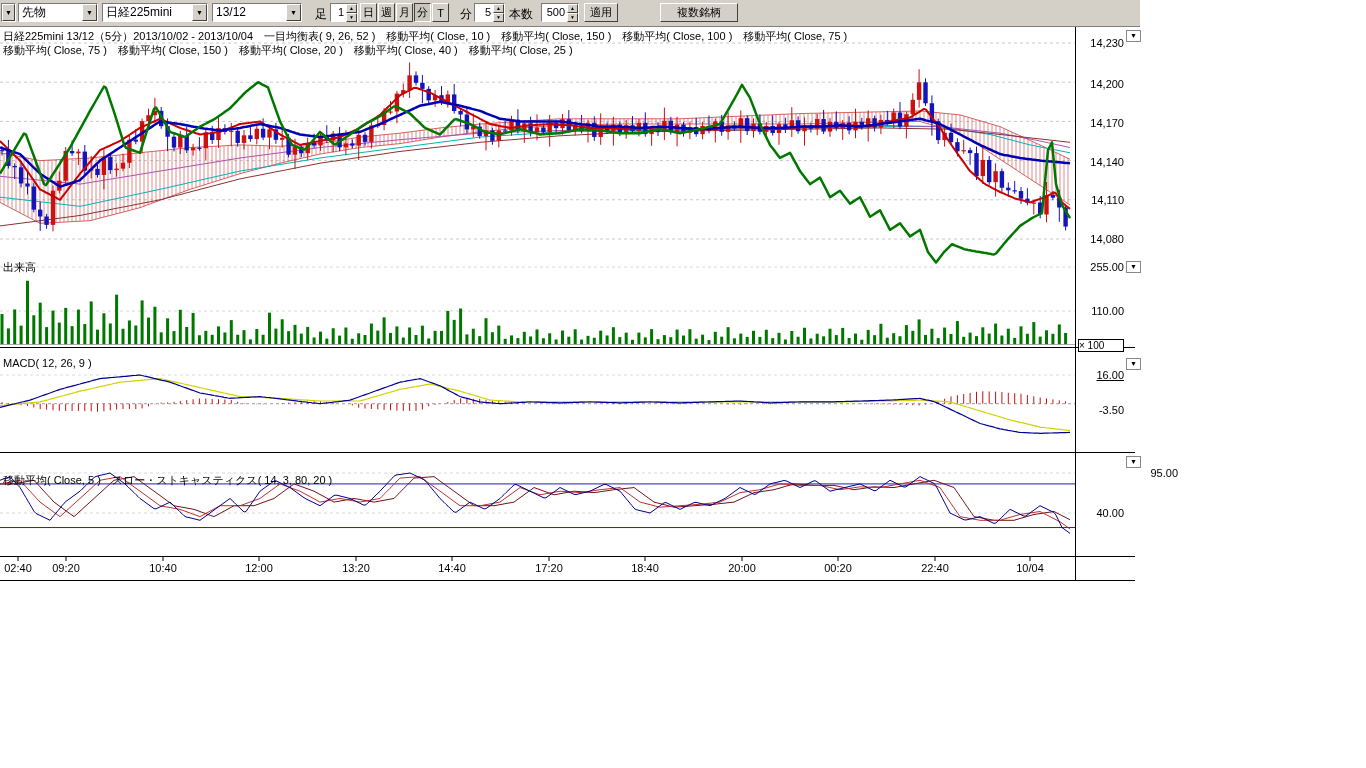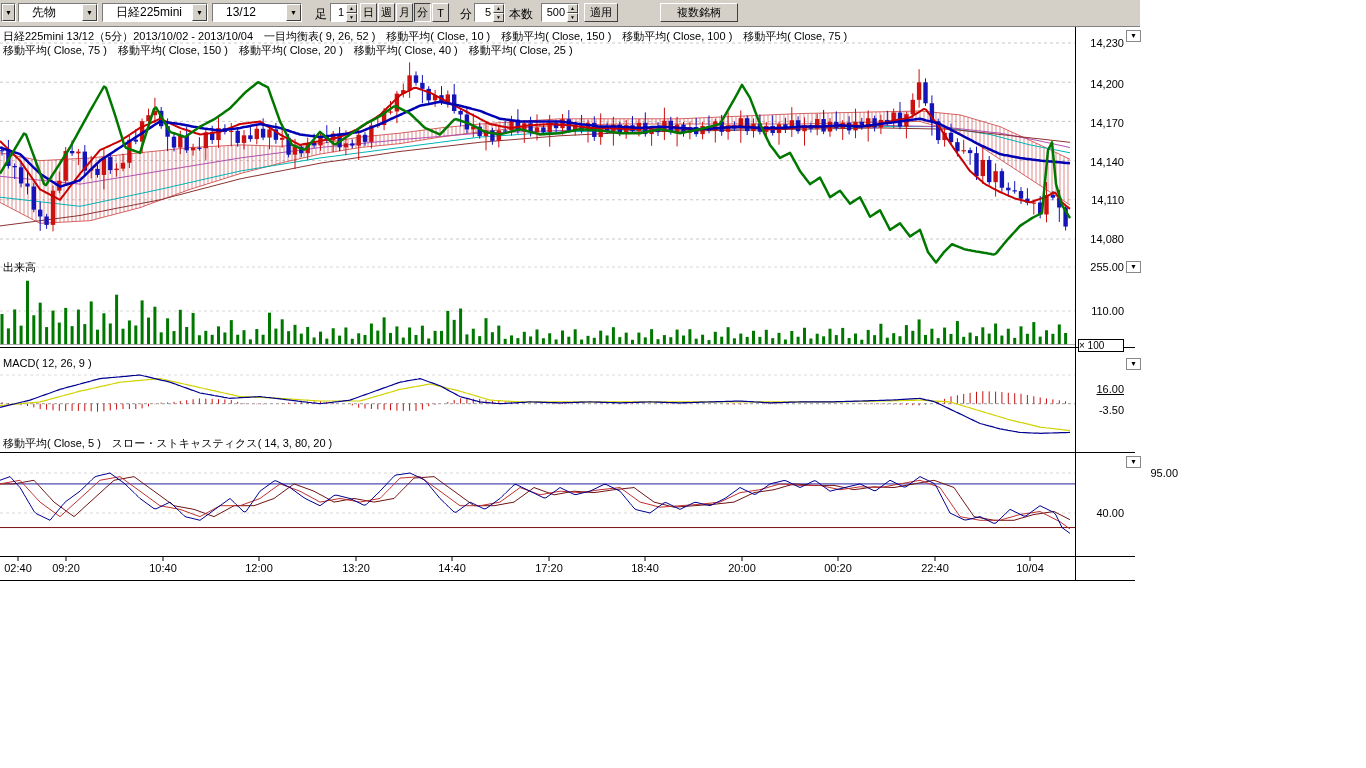--- a/index.html
+++ b/index.html
@@ -4,21 +4,21 @@
 <title>Chart</title>
 <style>
   html,body{margin:0;padding:0;background:#fff}
   #screen{position:relative;width:1366px;height:768px;background:#fff;overflow:hidden;
           font-family:"Liberation Sans","DejaVu Sans",sans-serif;color:#000}
   
   .toolbar{position:absolute;left:0;top:0;width:1140px;height:26px;background:#d4d0c8;
            border-bottom:1px solid #808080}
   .combo{position:absolute;top:3px;height:19px;background:#fff;border:1px solid;
          border-color:#7a7a7a #fff #fff #7a7a7a;display:flex;box-sizing:border-box}
-  .combo-text{flex:1;font-size:12px;line-height:17px;padding:0 13px;overflow:hidden;white-space:nowrap}
+  .combo-text{flex:1;font-size:12px;line-height:17px;padding:0 3px;overflow:hidden;white-space:nowrap}
   .combo-arr{width:15px;background:#d4d0c8;border:1px solid;border-color:#fff #404040 #404040 #fff;
              font-size:7px;line-height:15px;text-align:center;box-sizing:border-box}
   .tb-btn{position:absolute;top:3px;height:19px;background:#d4d0c8;border:1px solid;
           border-color:#fff #404040 #404040 #fff;font-size:11px;padding:0;text-align:center;
           font-family:inherit;box-sizing:border-box;cursor:pointer}
   .tb-btn.pressed{border-color:#404040 #fff #fff #404040;background:#c9c5bd}
   .tb-label{position:absolute;top:6px;font-size:12px;white-space:nowrap}
   .spin{position:absolute;top:3px;height:19px;background:#fff;border:1px solid;
         border-color:#7a7a7a #fff #fff #7a7a7a;display:flex;box-sizing:border-box}
   .spin-val{flex:1;font-size:11px;line-height:17px;padding:0 2px;text-align:right}
@@ -1033,37 +1033,37 @@
       <line x1="742" y1="557" x2="742" y2="561" stroke="#000" stroke-width="1"></line>
       <line x1="838" y1="557" x2="838" y2="561" stroke="#000" stroke-width="1"></line>
       <line x1="935" y1="557" x2="935" y2="561" stroke="#000" stroke-width="1"></line>
       <line x1="1030" y1="557" x2="1030" y2="561" stroke="#000" stroke-width="1"></line>
     </svg>
 
   <div class="lbl" style="left:3px;top:29px">日経225mini 13/12（5分）2013/10/02 - 2013/10/04　一目均衡表( 9, 26, 52 )　移動平均( Close, 10 )　移動平均( Close, 150 )　移動平均( Close, 100 )　移動平均( Close, 75 )</div>
   <div class="lbl" style="left:3px;top:43px">移動平均( Close, 75 )　移動平均( Close, 150 )　移動平均( Close, 20 )　移動平均( Close, 40 )　移動平均( Close, 25 )</div>
   <div class="lbl" style="left:3px;top:260px">出来高</div>
   <div class="lbl" style="left:3px;top:357px">MACD( 12, 26, 9 )</div>
-  <div class="lbl" style="left:3px;top:436px">移動平均( Close, 5 )　スロー・ストキャスティクス( 14, 3, 80, 20 )</div>
+  <div class="lbl" style="left:3px;top:473px">移動平均( Close, 5 )　スロー・ストキャスティクス( 14, 3, 80, 20 )</div>
   <div class="x100">× 100</div>
 
   <button class="menu-btn" style="top:30px"><span>▼</span></button>
   <button class="menu-btn" style="top:261px"><span>▼</span></button>
   <button class="menu-btn" style="top:358px"><span>▼</span></button>
   <button class="menu-btn" style="top:456px"><span>▼</span></button>
 
 <div class="axis-lbl" style="left: 1078px; top: 37px;">14,230</div>
     <div class="axis-lbl" style="left: 1078px; top: 78px;">14,200</div>
     <div class="axis-lbl" style="left: 1078px; top: 117px;">14,170</div>
     <div class="axis-lbl" style="left: 1078px; top: 156px;">14,140</div>
     <div class="axis-lbl" style="left: 1078px; top: 194px;">14,110</div>
     <div class="axis-lbl" style="left: 1078px; top: 233px;">14,080</div>
     <div class="axis-lbl" style="left: 1078px; top: 261px;">255.00</div>
     <div class="axis-lbl" style="left: 1078px; top: 305px;">110.00</div>
-    <div class="axis-lbl" style="left: 1078px; top: 383px; text-decoration: underline;">16.00</div>
+    <div class="axis-lbl" style="left: 1078px; top: 369px; text-decoration: underline;">16.00</div>
     <div class="axis-lbl" style="left: 1078px; top: 404px;">-3.50</div>
     <div class="axis-lbl" style="left: 1132px; top: 467px; text-align: right;">95.00</div>
     <div class="axis-lbl" style="left: 1078px; top: 507px;">40.00</div>
     <div class="axis-lbl time" style="left: -4px; top: 562px;">02:40</div>
     <div class="axis-lbl time" style="left: 44px; top: 562px;">09:20</div>
     <div class="axis-lbl time" style="left: 141px; top: 562px;">10:40</div>
     <div class="axis-lbl time" style="left: 237px; top: 562px;">12:00</div>
     <div class="axis-lbl time" style="left: 334px; top: 562px;">13:20</div>
     <div class="axis-lbl time" style="left: 430px; top: 562px;">14:40</div>
     <div class="axis-lbl time" style="left: 527px; top: 562px;">17:20</div>

